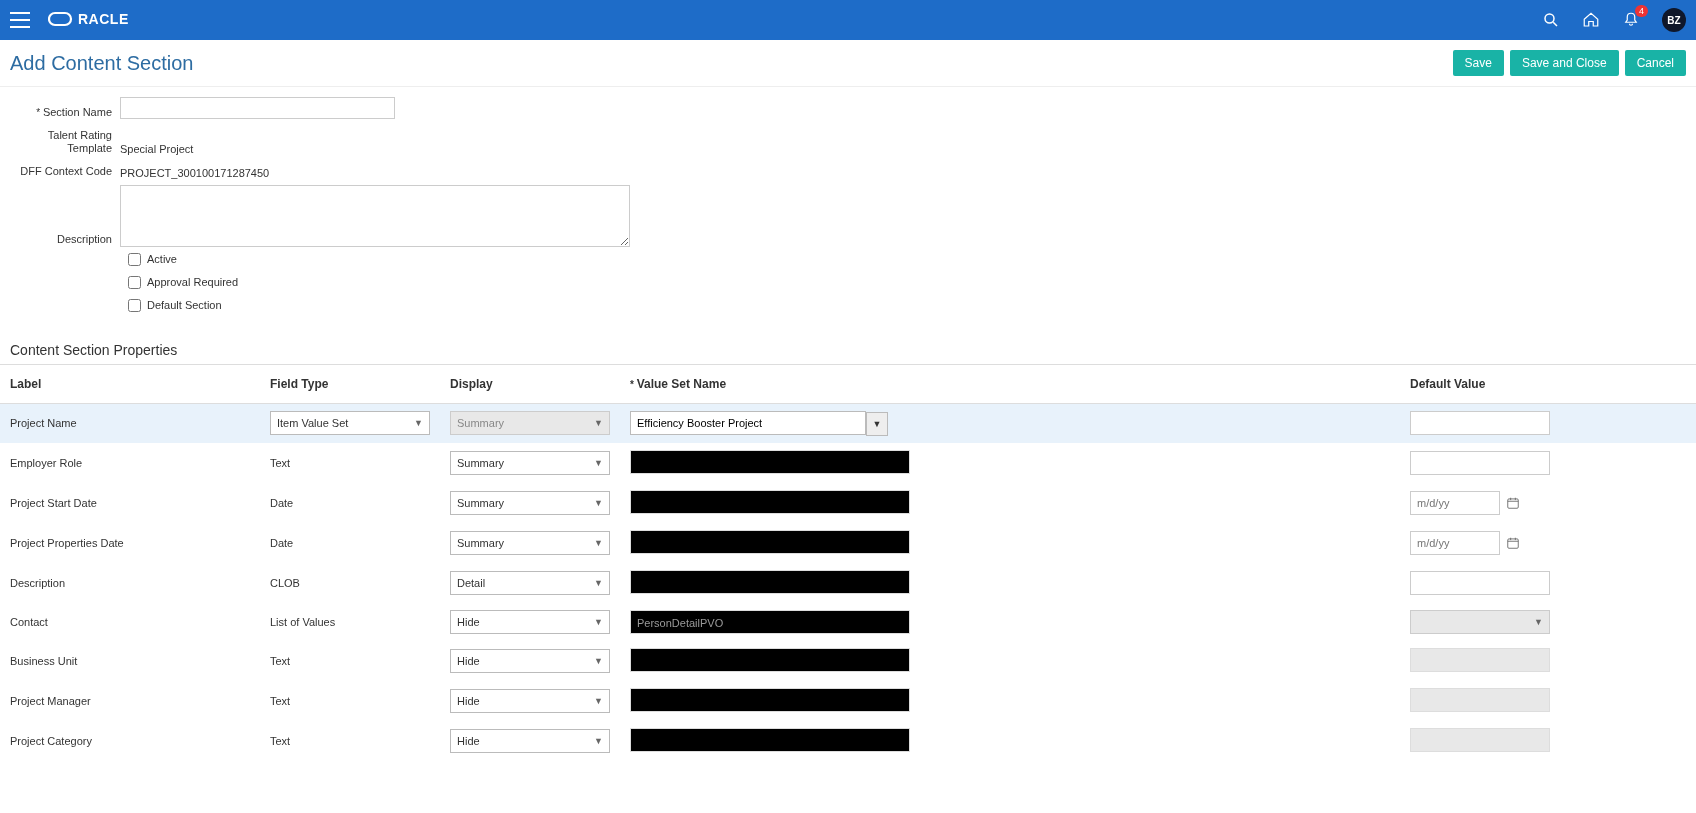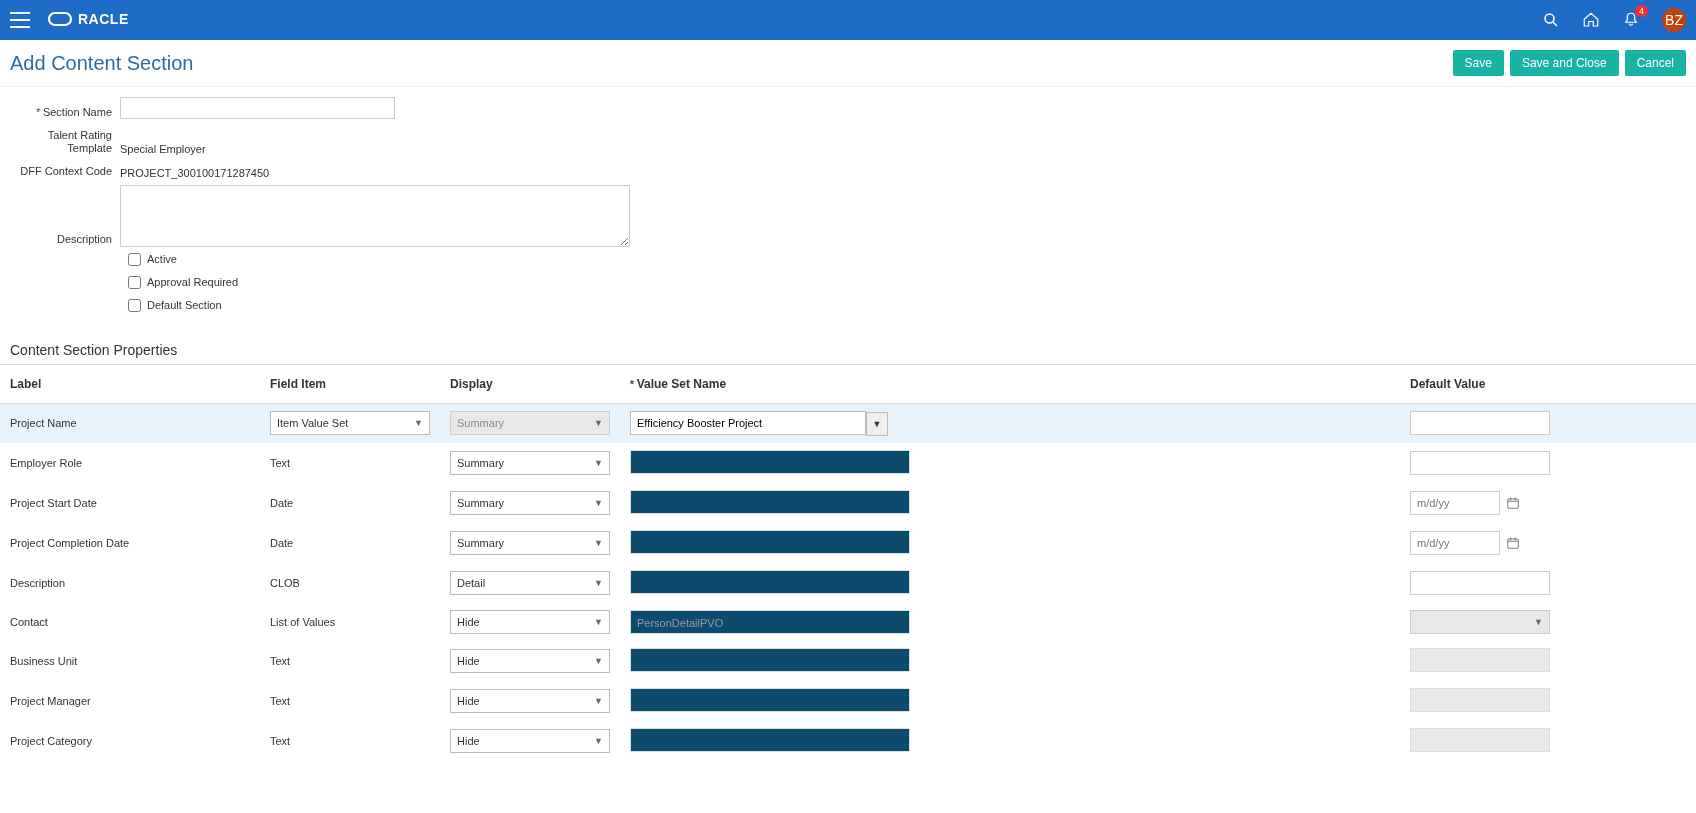--- a/index.html
+++ b/index.html
@@ -12,21 +12,21 @@
   align-items: center;
   padding: 0 10px;
   color: #fff;
 }
 .hamburger { width: 20px; height: 16px; display: flex; flex-direction: column; justify-content: space-between; cursor: pointer; margin-right: 18px; }
 .hamburger span { display: block; height: 2px; background: #fff; }
 .header-right { margin-left: auto; display: flex; align-items: center; gap: 22px; }
 .hicon { width: 18px; height: 18px; cursor: pointer; position: relative; }
 .notif { position: relative; }
 .notif-badge { position: absolute; top: -6px; right: -8px; background: #e33; color: #fff; font-size: 9px; border-radius: 8px; padding: 1px 4px; }
-.avatar { width: 24px; height: 24px; border-radius: 50%; background: #c2410c; color: #fff; display: flex; align-items: center; justify-content: center; font-size: 14px; font-weight: normal; }
+.avatar { width: 24px; height: 24px; border-radius: 50%; background: #0f172a; color: #fff; display: flex; align-items: center; justify-content: center; font-size: 10px; font-weight: bold; }
 
 .page-header {
   display: flex; align-items: center; padding: 10px 10px 10px 10px; border-bottom: 1px solid #eee;
 }
 .page-title { color: #2d6ca2; font-size: 20px; font-weight: normal; }
 .action-buttons { margin-left: auto; display: flex; gap: 6px; }
 .btn {
   background: #19b3a6; color: #fff; border: none; padding: 6px 12px; font-size: 12px; cursor: pointer; border-radius: 2px;
 }
 
@@ -62,21 +62,21 @@
 .col-valueset { width: 780px; }
 .col-default { width: auto; padding-right: 24px; }
 
 .select-box {
   display: inline-flex; align-items: center; justify-content: space-between;
   border: 1px solid #bbb; background: #fff; height: 24px; padding: 0 6px; font-size: 11px; width: 160px;
   cursor: pointer; position: relative;
 }
 .select-box.disabled { background: #e8e8e8; color: #888; border-color: #ccc; cursor: default; }
 .select-box .arrow { font-size: 9px; color: #666; }
-.gray-block { background: #0c4a6e; border: 1px solid #ddd; height: 24px; width: 280px; display: inline-block; }
+.gray-block { background: #000000; border: 1px solid #ddd; height: 24px; width: 280px; display: inline-block; }
 .def-input { border: 1px solid #ccc; height: 24px; padding: 0 6px; font-size: 11px; width: 140px; }
 .def-input-wrap { display: inline-flex; align-items: center; }
 .date-input { width: 90px; }
 .date-icon { margin-left: 4px; width: 18px; height: 18px; display: inline-flex; align-items: center; justify-content: center; cursor: pointer; }
 .def-gray { background: #e8e8e8; border: 1px solid #ddd; height: 24px; width: 140px; display: inline-block; }
 .valueset-input { border: 1px solid #bbb; height: 24px; padding: 0 6px; font-size: 11px; width: 236px; }
 .valueset-btn { border: 1px solid #bbb; background: #eee; width: 22px; height: 24px; cursor: pointer; display: inline-flex; align-items: center; justify-content: center; font-size: 9px; }
 .valueset-disabled-text { color: #999; padding: 0 6px; }
 
 th .req-mark::before { content: "* "; font-size: 10px; }
@@ -131,21 +131,21 @@
 
 <div class="form-area">
 
   <div class="form-row">
     <div class="form-label req">Section Name</div>
     <input class="form-input text-input" type="text" value="" style="">
   </div>
 
   <div class="form-row">
     <div class="form-label">Talent Rating Template</div>
-    <div class="readonly-val">Special Employer</div>
+    <div class="readonly-val">Special Project</div>
   </div>
 
   <div class="form-row">
     <div class="form-label">DFF Context Code</div>
     <div class="readonly-val">PROJECT_300100171287450</div>
   </div>
 
   <div class="form-row">
     <div class="form-label">Description</div>
     <textarea class="form-input desc-input" value="" style=""></textarea>
@@ -166,21 +166,21 @@
 
 </div>
 
 <div class="section-title">Content Section Properties</div>
 
 <div class="table-wrap">
 <table class="props">
   <thead>
     <tr>
       <th class="col-label">Label</th>
-      <th class="col-fieldtype">Field Item</th>
+      <th class="col-fieldtype">Field Type</th>
       <th class="col-display">Display</th>
       <th class="col-valueset"><span class="req-mark"></span><span>Value Set Name</span></th>
       <th class="col-default">Default Value</th>
     </tr>
   </thead>
   <tbody id="props-tbody">
         <tr class="row-sel">
           <td>Project Name</td>
           <td><div class="select-box">
               <span>Item Value Set</span>
@@ -217,21 +217,21 @@
                 <svg viewBox="0 0 24 24" width="14" height="14">
                   <rect x="3" y="5" width="18" height="16" rx="2" fill="none" stroke="#666" stroke-width="1.5"></rect>
                   <line x1="3" y1="9" x2="21" y2="9" stroke="#666" stroke-width="1.5"></line>
                   <line x1="8" y1="3" x2="8" y2="7" stroke="#666" stroke-width="1.5"></line>
                   <line x1="16" y1="3" x2="16" y2="7" stroke="#666" stroke-width="1.5"></line>
                 </svg>
               </span>
             </span></td>
         </tr>
         <tr>
-          <td>Project Completion Date</td>
+          <td>Project Properties Date</td>
           <td>Date</td>
           <td><div class="select-box">
               <span>Summary</span>
               <span class="arrow">▼</span>
             </div></td>
           <td><div class="gray-block"></div></td>
           <td><span class="def-input-wrap">
               <input class="def-input date-input" placeholder="m/d/yy" style="">
               <span class="date-icon">
                 <svg viewBox="0 0 24 24" width="14" height="14">

